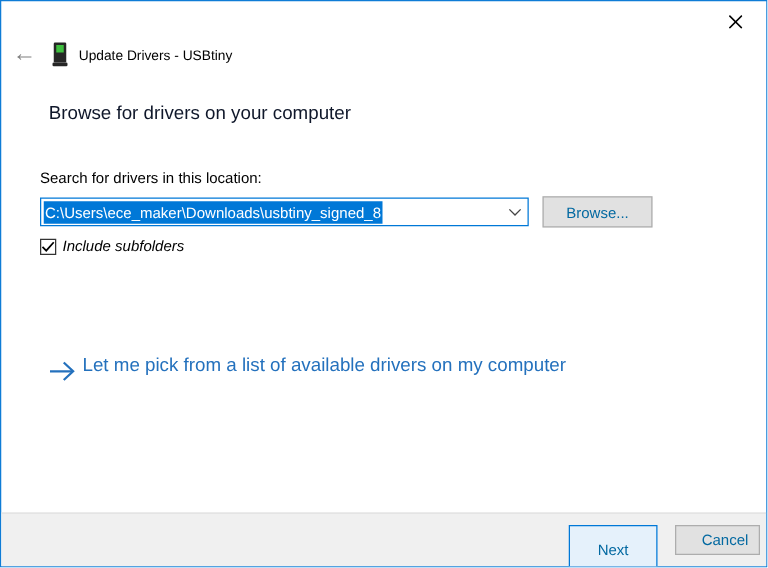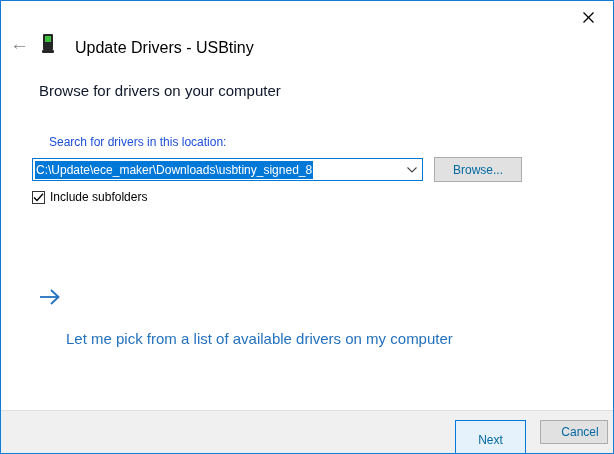--- a/index.html
+++ b/index.html
@@ -45,34 +45,34 @@
     position: absolute; left: 3px; top: 2px;
     width: 6px; height: 6px;
     background: #3fbf3f;
   }
   .device-icon .base {
     position: absolute; left: 0; top: 16px;
     width: 12px; height: 3px;
     background: #262626; border-radius: 1px;
   }
   .window-title {
-    position: absolute; left: 74px; top: 38px;
-    font-size: 16px; color: #000000;
+    position: absolute; left: 62px; top: 38px;
+    font-size: 11px; color: #000000;
   }
 
   
   .heading {
     position: absolute; left: 38px; top: 81px;
     font-size: 15px; color: #0f172a;
   }
 
   
   .loc-label {
-    position: absolute; left: 48px; top: 134px;
-    font-size: 12px; color: #1d4ed8;
+    position: absolute; left: 31px; top: 134px;
+    font-size: 12px; color: #000000;
   }
   .combobox {
     position: absolute; left: 31px; top: 157px;
     width: 391px; height: 23px;
     background: #ffffff;
     border: 1px solid #0078d7;
     display: flex; align-items: center;
   }
   .combo-text {
     margin-left: 2px;
@@ -106,30 +106,31 @@
   }
   .checkbox {
     width: 13px; height: 13px;
     background: #ffffff;
     border: 1px solid #333333;
     display: flex; align-items: center; justify-content: center;
   }
   .checkbox-label {
     font-size: 12px; color: #000000;
     margin-left: 5px;
+    font-style: italic;
   }
 
   
   .cmd-arrow {
     position: absolute; left: 38px; top: 287px;
     width: 22px; height: 18px;
   }
   .cmd-title {
     position: absolute; left: 65px; top: 283px;
-    font-size: 15px; color: #2471bd; margin-top: 46px;
+    font-size: 15px; color: #2471bd;
   }
   .cmd-desc {
     position: absolute; left: 65px; top: 306px;
     width: 476px;
     font-size: 12px; color: #2471bd;
     line-height: 17px;
   }
 
   
   .footer {
@@ -166,21 +167,21 @@
     <div class="body"></div>
     <div class="screen"></div>
     <div class="base"></div>
   </div>
   <div class="window-title">Update Drivers - USBtiny</div>
 
   <div class="heading">Browse for drivers on your computer</div>
 
   <div class="loc-label">Search for drivers in this location:</div>
   <div class="combobox">
-    <span class="combo-text">C:\Update\ece_maker\Downloads\usbtiny_signed_8</span>
+    <span class="combo-text">C:\Users\ece_maker\Downloads\usbtiny_signed_8</span>
     <span class="combo-chevron">
       <svg width="10" height="6" viewBox="0 0 10 6">
         <polyline points="0.5,0.5 5,5 9.5,0.5" fill="none" stroke="#454545" stroke-width="1.1"></polyline>
       </svg>
     </span>
   </div>
   <div class="btn browse-btn">Browse...</div>
 
   <div class="checkbox-row">
     <span class="checkbox">

